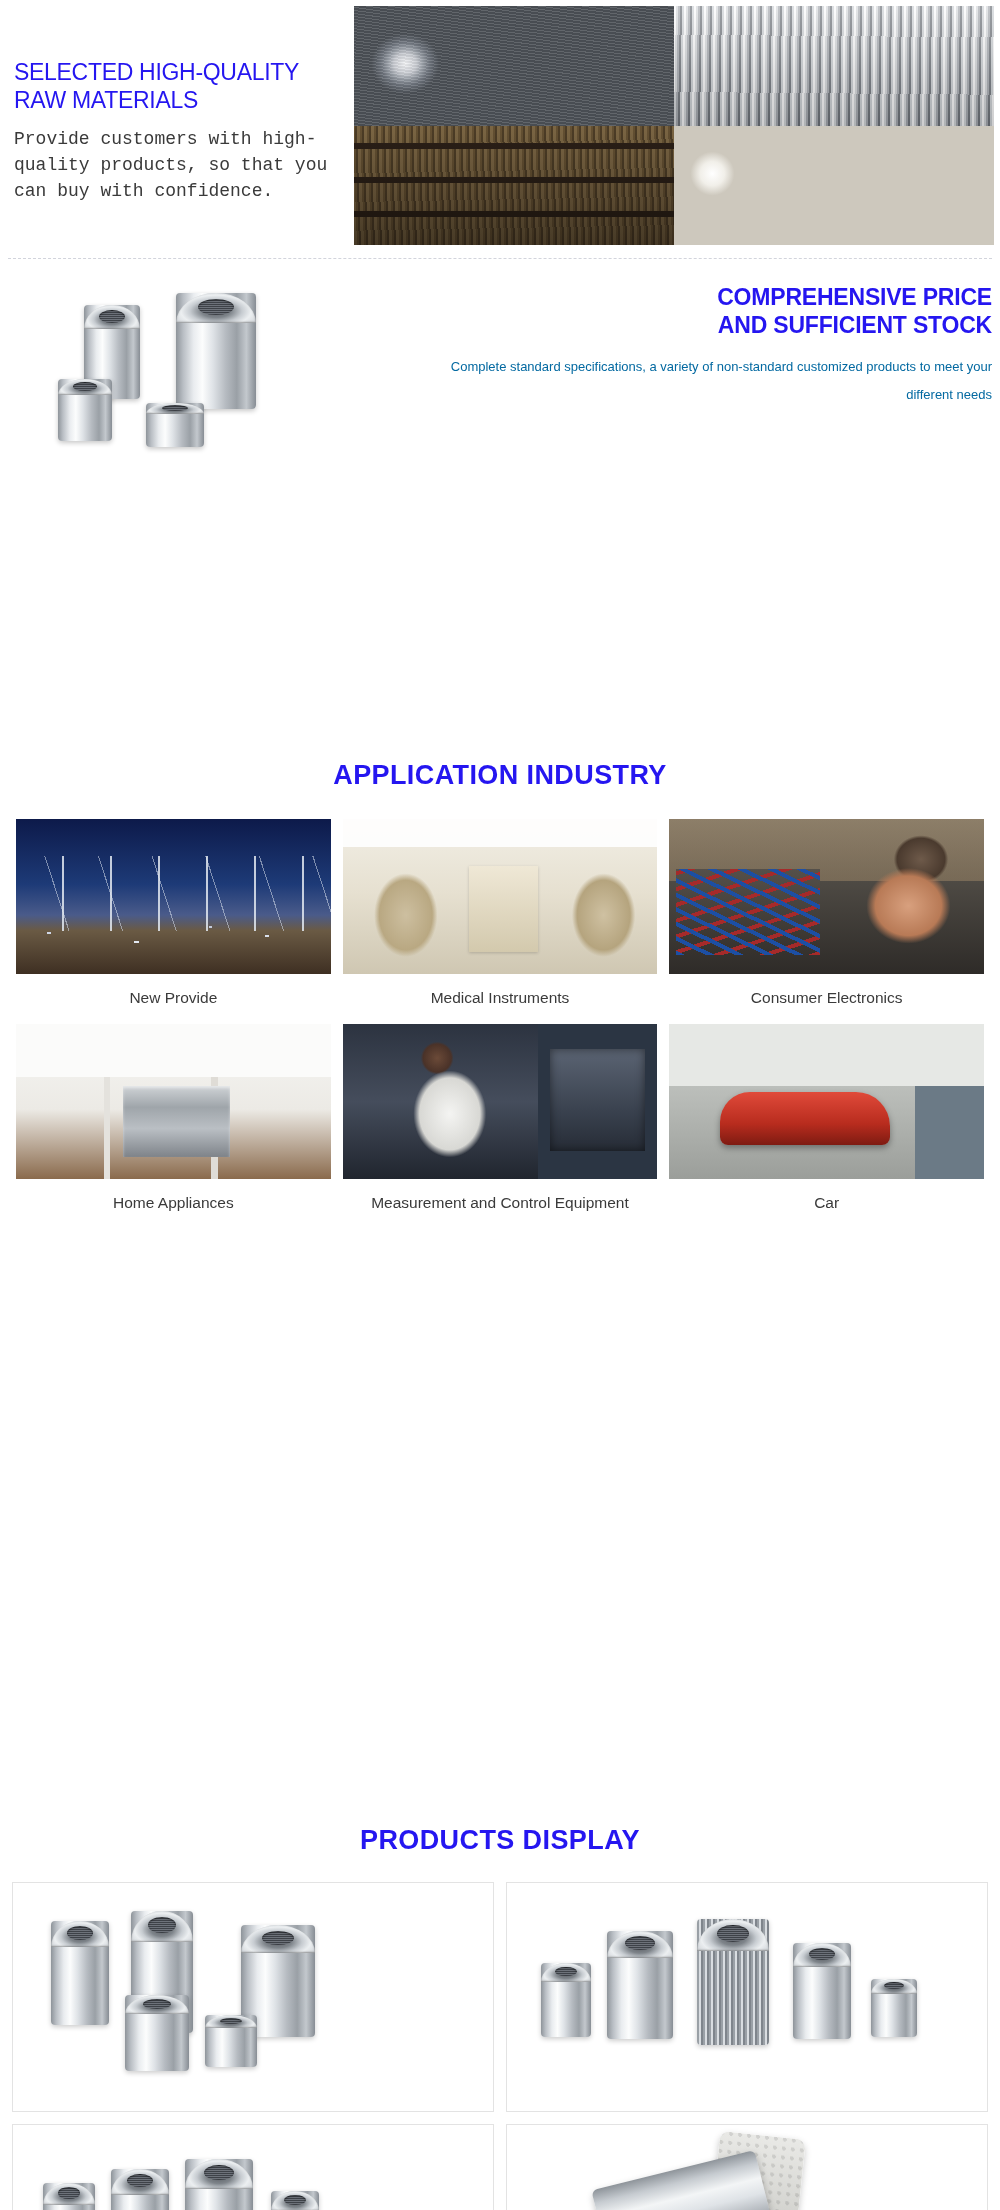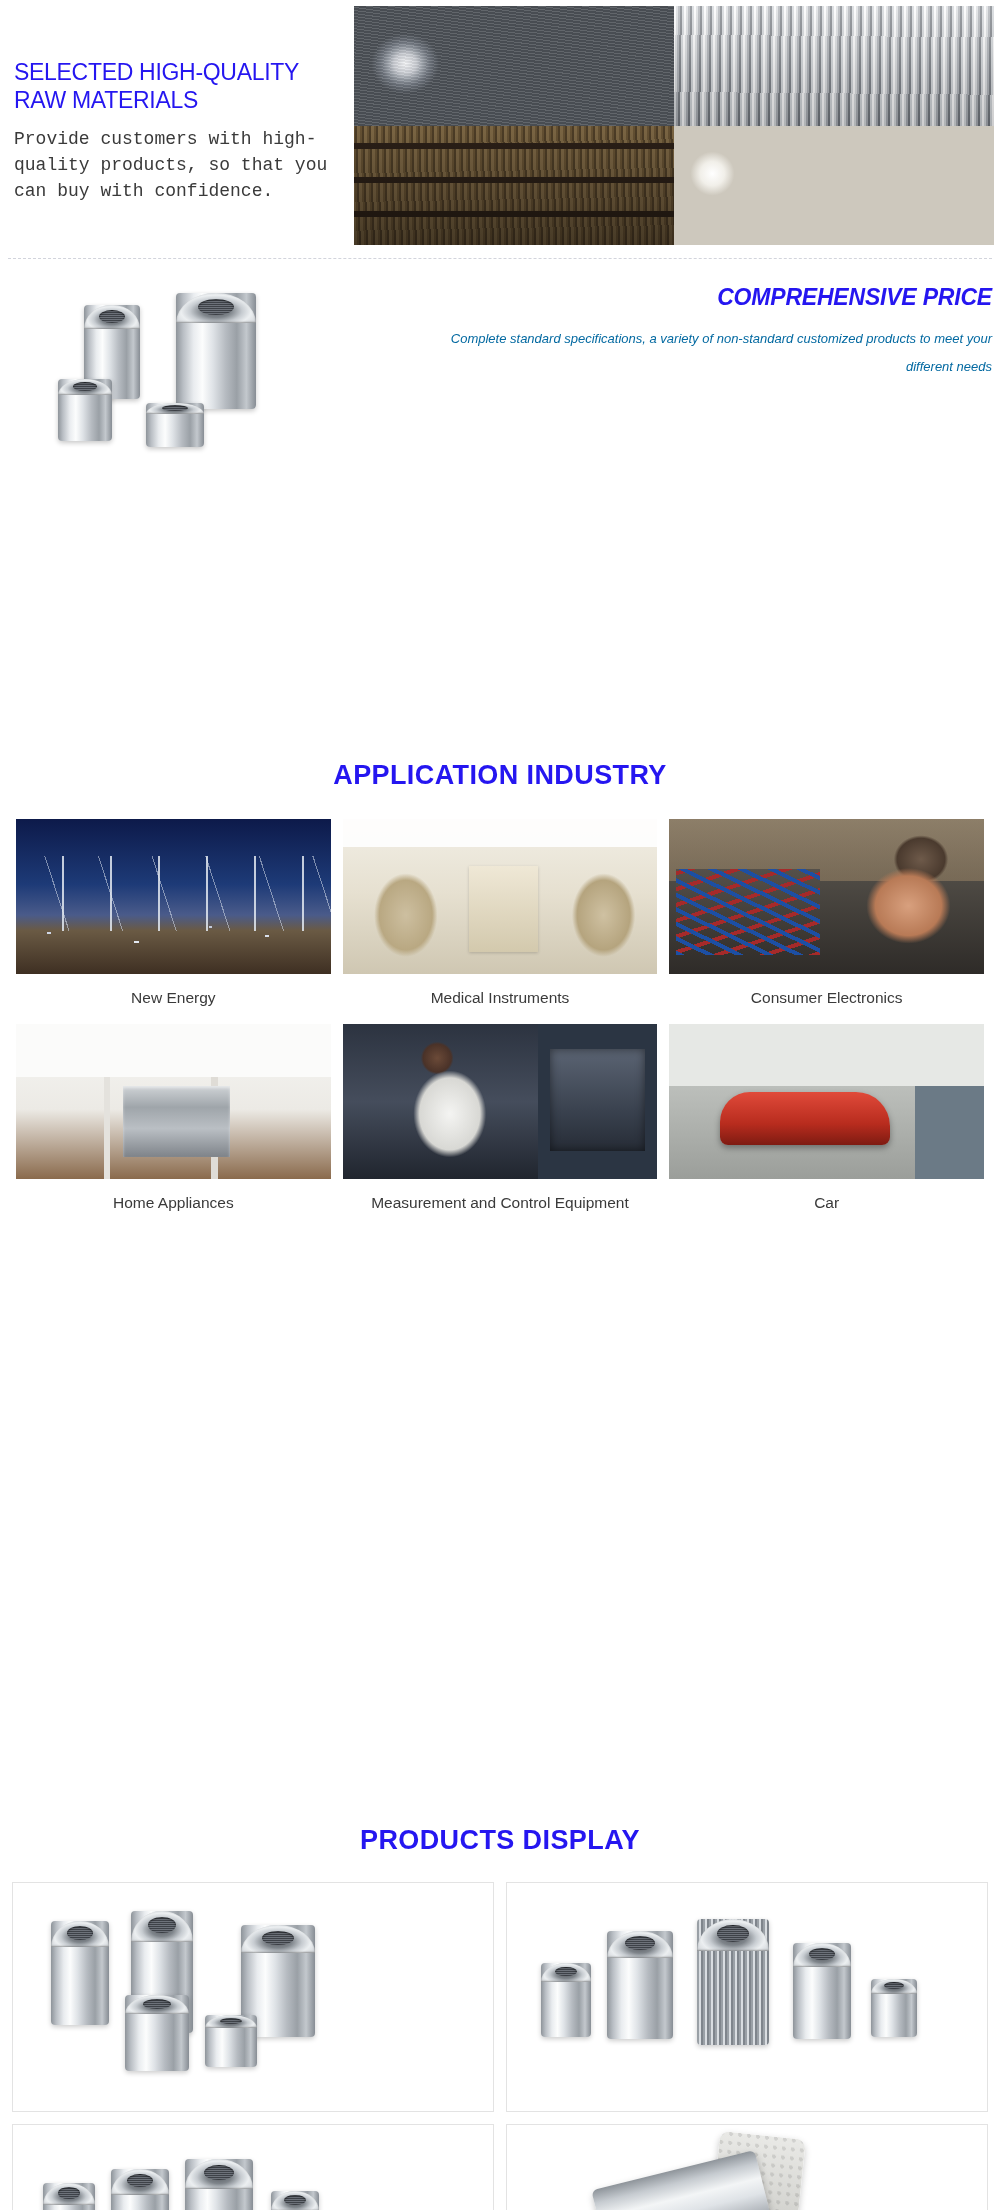--- a/index.html
+++ b/index.html
@@ -124,21 +124,20 @@
     left: 0;
     width: 1000px;
     height: 270px;
   }
   .feature-two-text {
     position: absolute;
     right: 8px;
     top: 24px;
     width: 580px;
     text-align: right;
-    font-style: italic;
   }
   .f2-title {
     color: #2516f0;
     font-weight: bold;
     font-size: 23px;
     line-height: 28px;
     letter-spacing: -0.2px;
   }
   .f2-body {
     margin-top: 14px;
@@ -467,33 +466,34 @@
   <div class="standoff-art">
     <div class="nut nut-a"></div>
     <div class="nut nut-b"></div>
     <div class="nut nut-c"></div>
     <div class="nut nut-d"></div>
   </div>
 
   <div class="feature-two-text">
     <div class="f2-title">
       <div>COMPREHENSIVE PRICE</div>
+      <div>AND SUFFICIENT STOCK</div>
     </div>
     <p class="f2-body">Complete standard specifications, a variety of non-standard customized products to meet your different needs</p>
   </div>
 </section>
 
 <section class="app-section">
   <h2 class="section-title">APPLICATION INDUSTRY</h2>
 
   <div class="app-grid">
 
     <div class="app-cell">
       <div class="app-img img-wind"></div>
-      <div class="app-cap">New Energy</div>
+      <div class="app-cap">New Provide</div>
     </div>
 
     <div class="app-cell">
       <div class="app-img img-medical"></div>
       <div class="app-cap">Medical Instruments</div>
     </div>
 
     <div class="app-cell">
       <div class="app-img img-electronics"></div>
       <div class="app-cap">Consumer Electronics</div>

